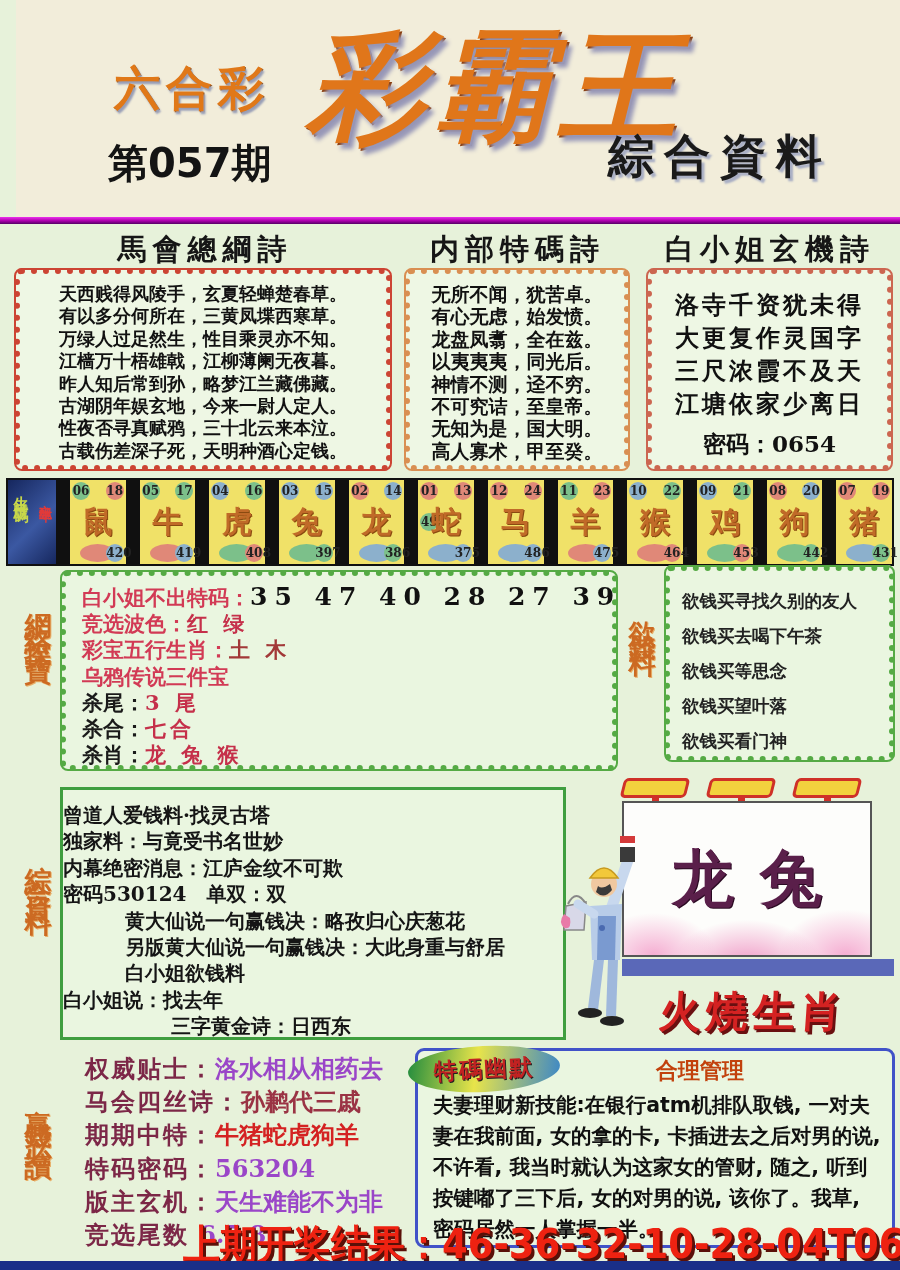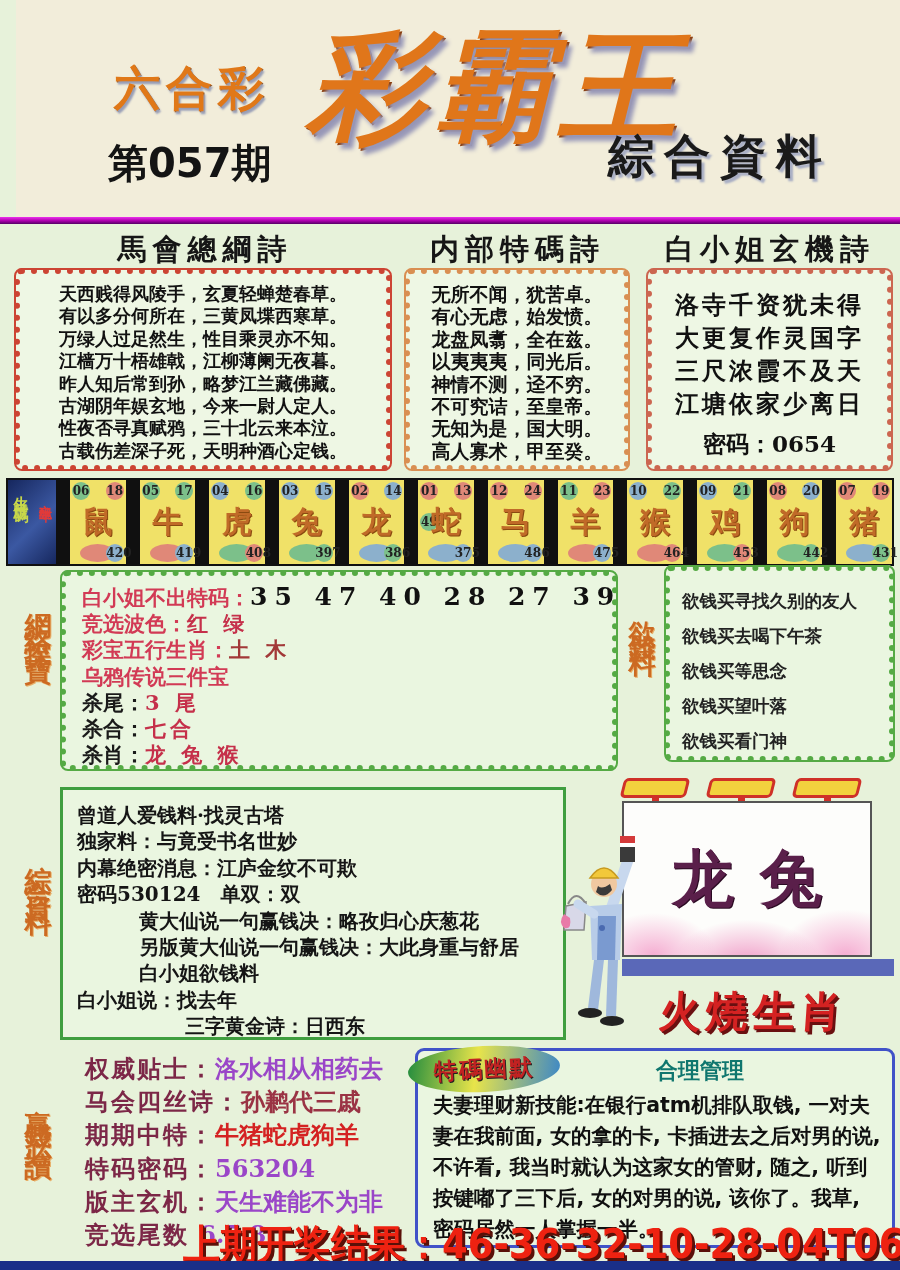--- a/index.html
+++ b/index.html
@@ -87,21 +87,21 @@
   .vc-darkred { color:#a23838; font-family:"DejaVu Serif",serif; letter-spacing:4px; }
 
   
   .yq-box { position:absolute; left:664px; top:565px; width:231px; height:197px;
          background:#eaf6e0; border:6px dotted #55aa44; outline:2px solid #55aa44;
          outline-offset:-2px; border-radius:8px; padding:13px 12px; }
   .yq-line { font-size:17.5px; font-weight:bold; color:#222; line-height:35px; white-space:nowrap; }
 
   
   .info-box { position:absolute; left:60px; top:787px; width:506px; height:253px;
-         background:#eaf6e0; border:3px solid #3f9e3f; padding:12px 14px; }
+         background:#eaf6e0; border:3px solid #3f9e3f; padding:12px 0; }
   .i-line { font-size:20px; font-weight:bold; color:#151515; line-height:26.4px;
          font-family:"DejaVu Serif",serif; white-space:nowrap; }
   .ind1 { padding-left:62px; } .ind2 { padding-left:108px; }
 
   
   .lamp { position:absolute; top:778px; width:66px; }
   .lamp .shade { width:66px; height:20px; background:#f2d23e; border:3px solid #cf3128;
          border-radius:5px; transform:skewX(-14deg); }
   .lamp .stem { width:7px; height:16px; background:#cf3128; margin:0 auto; }
   .l0 { left:622px; } .l1 { left:708px; } .l2 { left:794px; }
@@ -131,21 +131,21 @@
 
   
   .joke-box { position:absolute; left:415px; top:1048px; width:480px; height:200px;
          background:#eaf6e0; border:3px solid #4152c8; border-radius:9px; }
   .joke-badge { position:absolute; left:408px; top:1046px; width:152px; height:46px;
          border-radius:50%; background:linear-gradient(100deg,#1e8a3e 0%,#e8e44a 45%,#3a86c8 100%);
          display:flex; align-items:center; justify-content:center;
          font-size:23px; font-weight:bold; color:#c22222; font-family:"DejaVu Serif",serif;
          text-shadow:1px 1px 0 #222; letter-spacing:2px; transform:rotate(-3deg); }
   .joke-title { position:absolute; left:585px; top:1056px; width:230px; text-align:center;
-         font-size:22px; font-weight:bold; color:#0f766e; }
+         font-size:22px; font-weight:bold; color:#c2410c; }
   .joke-body { position:absolute; left:433px; top:1090px; width:452px;
          font-size:20.5px; font-weight:bold; color:#101010; line-height:31px; }
 
   
   .result { position:absolute; left:183px; top:1220px; font-size:37px; font-weight:bold;
          color:#ee2211; white-space:nowrap; letter-spacing:0px;
          text-shadow:3px 3px 0 #5a1008, 1px 1px 0 #5a1008; transform:scaleY(1.08); }
   .bottom-bar { position:absolute; left:0; top:1261px; width:900px; height:9px; background:#1a2f88; }
 </style>
 </head>

